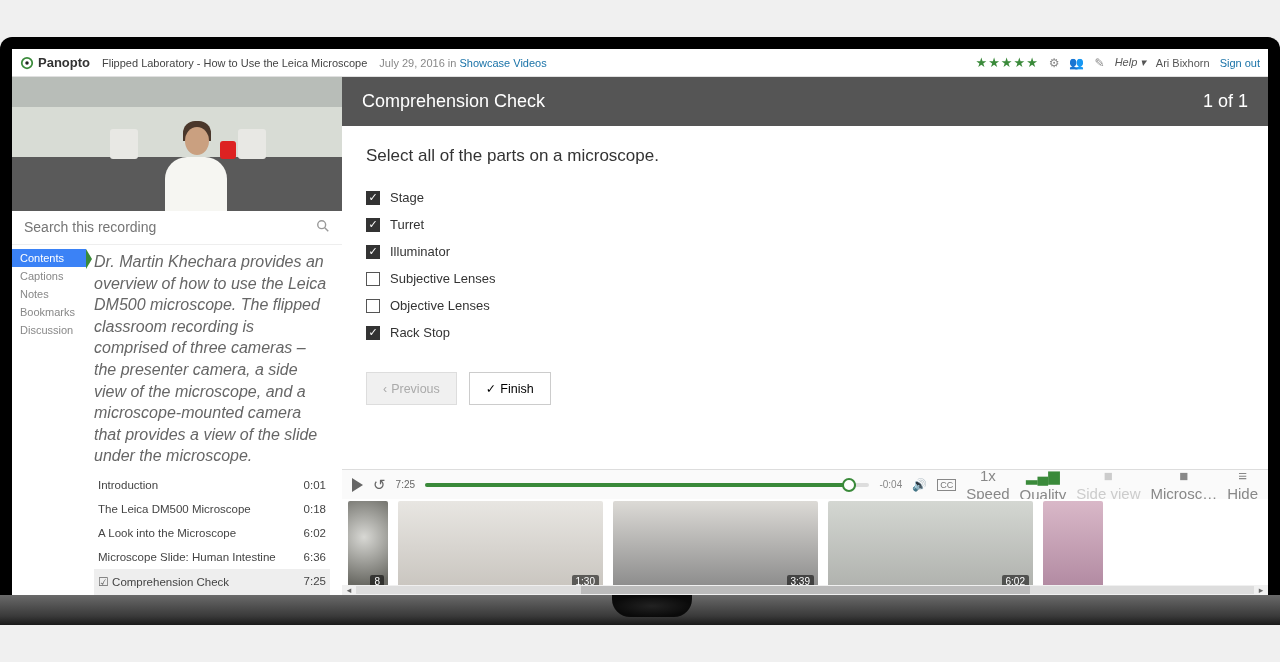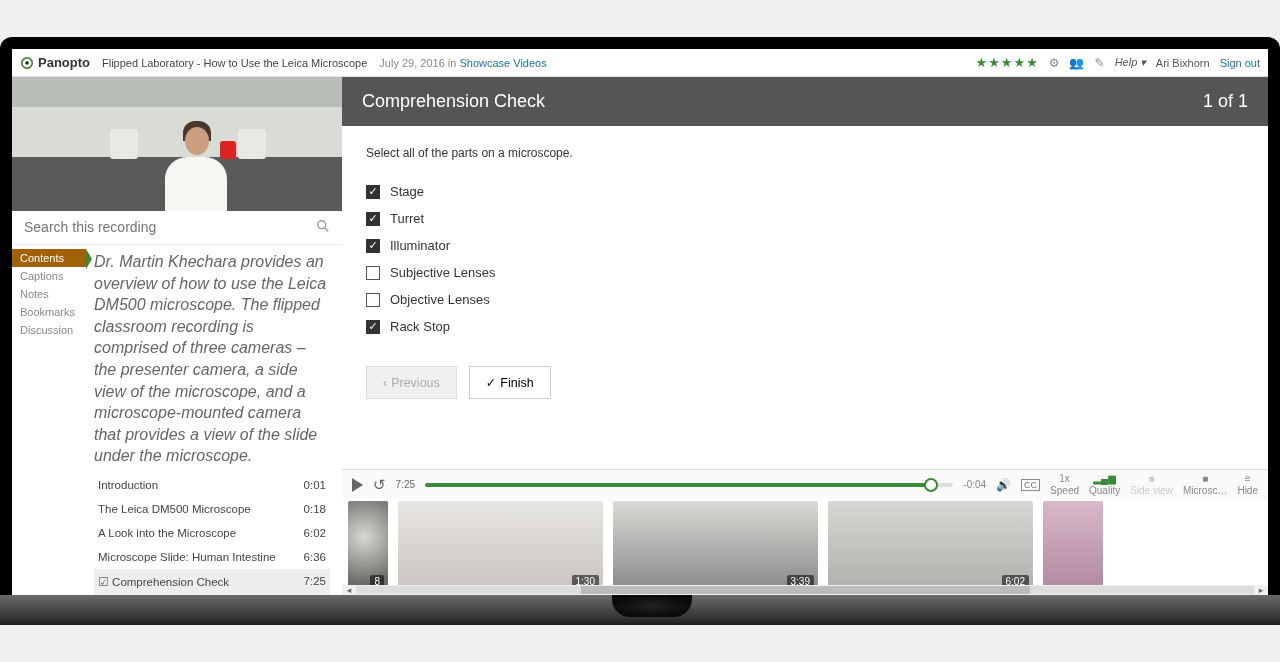--- a/index.html
+++ b/index.html
@@ -40,51 +40,51 @@
 .scope2 { left: 226px; background: #e8e8e4; }
 .scope-red { position: absolute; bottom: 52px; left: 208px; width: 16px; height: 18px; background:#d22; border-radius:3px; }
 
 .search-row { display: flex; align-items: flex-start; padding: 8px 12px; border-bottom: 1px solid #eee; }
 .search-input { flex:1; border: none; outline: none; font-size: 14px; color: #888; }
 .search-icon { color: #888; font-size: 14px; }
 
 .tabs-row { display: flex; }
 .tabs-col { width: 74px; padding-top: 4px; }
 .tab-item { padding: 3px 8px; font-size: 11px; color: #888; cursor: pointer; }
-.tab-item.active { background: #a16207; color: #fff; position: relative; }
+.tab-item.active { background: #3b82f6; color: #fff; position: relative; }
 .tab-item.active::after { content:""; position:absolute; right:-6px; top:0; border-top:10px solid transparent; border-bottom:10px solid transparent; border-left:6px solid #3a8a3a; }
 
 .content-col { flex:1; padding: 6px 12px 0 8px; }
 .description { font-size: 16px; font-style: italic; color: #666; line-height: 1.35; margin-bottom: 6px; }
 .chapter-row { display:flex; justify-content:space-between; font-size:11.5px; color:#444; padding:6px 4px; cursor:pointer; }
 .chapter-row.current { background:#eee; }
 .chapter-row.current .ch-title::before { content:"☑ "; color:#666; font-size:12px; }
 
 .right-panel { flex:1; display:flex; flex-direction:column; }
 .quiz-header { background:#555; color:#fff; padding:14px 20px; display:flex; justify-content:space-between; font-size:18px; font-weight:300; }
 .quiz-body { flex:1; padding: 20px 24px; background:#fff; overflow:auto; }
-.quiz-question { font-size:12px; color:#333; font-weight:400; margin-bottom:18px; }
+.quiz-question { font-size:17px; color:#333; font-weight:400; margin-bottom:18px; }
 .option-row { display:flex; align-items:center; gap:10px; padding:6px 0; font-size:13px; color:#333; }
 .cb { width:14px; height:14px; border:1.5px solid #555; display:flex; align-items:center; justify-content:center; font-size:11px; color:#fff; }
 .cb.checked { background:#333; border-color:#333; }
 .quiz-nav { margin-top:26px; display:flex; gap:12px; }
 .btn { padding:8px 16px; font-size:12.5px; border:1px solid #ddd; background:#f5f5f5; cursor:pointer; display:flex; align-items:center; gap:4px; }
 .btn.disabled { color:#aaa; background:#f0f0f0; cursor:default; }
 .btn.finish { background:#fff; border:1px solid #ccc; }
 
 .player-bar { height:30px; border-top:1px solid #ddd; background:#fafafa; display:flex; align-items:center; padding:0 10px; gap:10px; font-size:10px; color:#666; }
 .play-icon { width:0; height:0; border-top:7px solid transparent; border-bottom:7px solid transparent; border-left:11px solid #666; cursor:pointer; }
 .rewind { font-size:15px; color:#666; cursor:pointer; }
 .time { font-size:10px; }
 .progress { flex:1; height:4px; background:#ddd; position:relative; border-radius:2px; }
 .progress-fill { position:absolute; left:0; top:0; bottom:0; width:97%; background:#3a8a3a; border-radius:2px; }
 .progress-handle { position:absolute; right:3%; top:-5px; width:14px; height:14px; border-radius:50%; background:#fff; border:2px solid #3a8a3a; }
 .neg-time { font-size:10px; color:#888; }
 .ctrl-icon { cursor:pointer; font-size:12px; color:#777; }
-.ctrl-stack { display:flex; flex-direction:column; align-items:center; font-size:10px; color:#888; gap:1px; cursor:pointer; }
+.ctrl-stack { display:flex; flex-direction:column; align-items:center; font-size:15px; color:#888; gap:1px; cursor:pointer; }
 .ctrl-stack.dim { color:#ccc; }
 
 .thumb-strip { height:96px; background:#fff; display:flex; gap:10px; padding:2px 6px 0 6px; align-items:flex-start; overflow:hidden; position:relative; }
 .thumb { width:205px; height:90px; background:#9aa09a; position:relative; border-radius:2px; overflow:hidden; flex-shrink:0; }
 .thumb .ts { position:absolute; bottom:3px; right:4px; background:rgba(0,0,0,0.55); color:#fff; font-size:10px; padding:1px 4px; border-radius:2px; }
 .thumb.partial { width:40px; }
 .thumb-scroll { position:absolute; bottom:0; left:0; right:0; height:10px; background:#f0f0f0; display:flex; align-items:center; }
 .thumb-scroll-left, .thumb-scroll-right { width:14px; text-align:center; font-size:9px; color:#666; cursor:pointer; }
 .thumb-scroll-track { flex:1; height:8px; background:#ddd; position:relative; }
 .thumb-scroll-bar { position:absolute; left:25%; width:50%; top:0; bottom:0; background:#bbb; }

